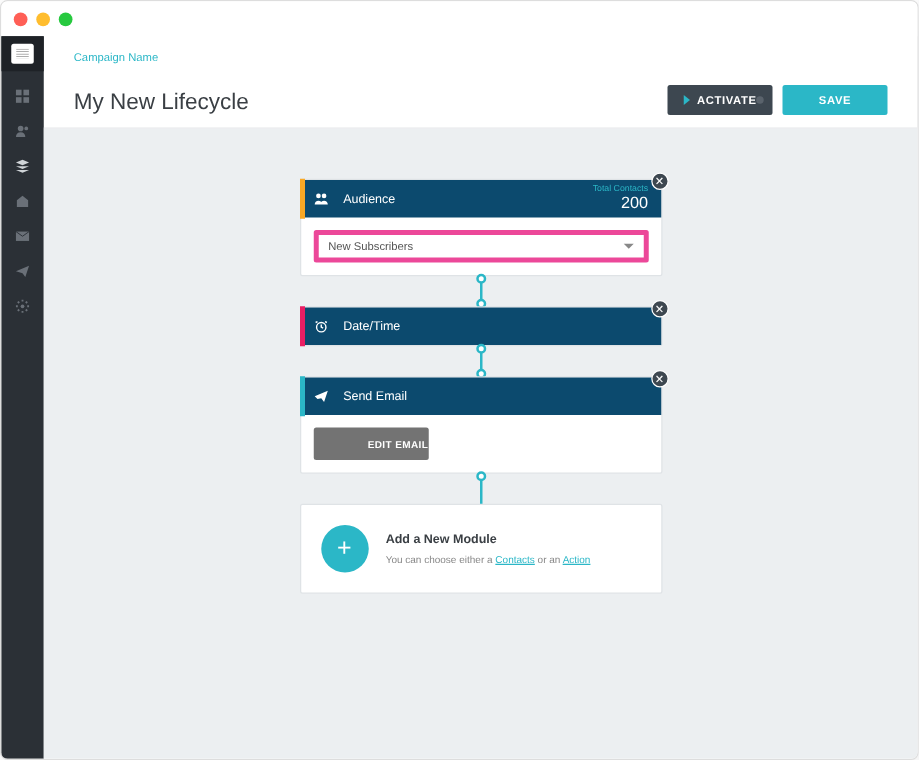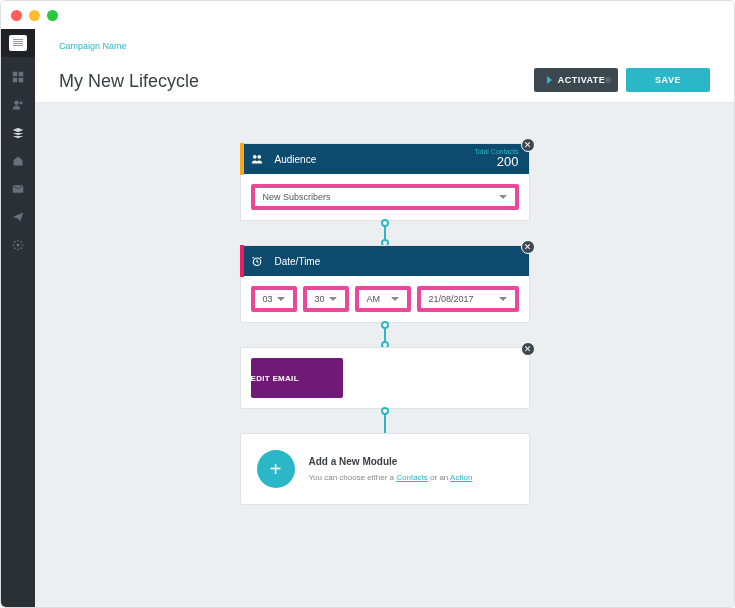--- a/index.html
+++ b/index.html
@@ -46,21 +46,21 @@
 .module-header .contacts-block { margin-left: auto; text-align: right; }
 .module-header .contacts-label { color: #2bb7c7; font-size: 7px; display: block; line-height: 1; }
 .module-header .contacts-val { font-size: 13px; font-weight: 300; line-height: 1.1; }
 .module-close { position: absolute; right: -6px; top: -6px; width: 14px; height: 14px; background: #3d4750; border-radius: 50%; display: flex; align-items: center; justify-content: center; color: #fff; font-size: 9px; cursor: pointer; border: 1px solid #fff; }
 .module-body { padding: 10px; display: flex; gap: 6px; }
 .select { flex: 1; height: 26px; border: 4px solid #ec4899; border-radius: 2px; font-size: 9px; color: #555; padding: 0 8px; display: flex; align-items: center; justify-content: space-between; cursor: pointer; background: #fff; }
 .select .caret { width: 0; height: 0; border-left: 4px solid transparent; border-right: 4px solid transparent; border-top: 4px solid #888; }
 .select.small { flex: 0 0 46px; }
 .select.med { flex: 0 0 56px; }
 .select.date { flex: 1; }
-.btn-edit-email { flex: 0 0 92px; height: 40px; background: #701a75; color: #fff; font-size: 8px; font-weight: 600; letter-spacing: 0.3px; display: flex; align-items: center; justify-content: flex-start; border-radius: 2px; cursor: pointer; }
+.btn-edit-email { flex: 0 0 92px; height: 26px; background: #737373; color: #fff; font-size: 8px; font-weight: 600; letter-spacing: 0.3px; display: flex; align-items: center; justify-content: flex-end; border-radius: 2px; cursor: pointer; }
 
 .connector { width: 2px; height: 24px; background: #2bb7c7; position: relative; }
 .connector .knob { width: 8px; height: 8px; border: 2px solid #2bb7c7; background: #fff; border-radius: 50%; position: absolute; left: 50%; transform: translateX(-50%); }
 .connector .knob.top { top: -2px; }
 .connector .knob.bottom { bottom: -2px; }
 
 .add-module { width: 290px; background: #fff; border: 1px solid #dfe3e6; border-radius: 2px; padding: 16px; display: flex; align-items: center; gap: 14px; margin-top: 0; }
 .add-circle { width: 38px; height: 38px; border-radius: 50%; background: #2bb7c7; color: #fff; display: flex; align-items: center; justify-content: center; font-size: 20px; font-weight: 300; cursor: pointer; }
 .add-text { font-size: 10px; color: #555; }
 .add-text .add-title { font-weight: 600; color: #3a3f44; margin-bottom: 6px; font-size: 10px; }
@@ -181,46 +181,35 @@
           <div class="module-header">
             <div class="module-accent accent-pink"></div>
             <svg viewBox="0 0 16 16" fill="currentColor">
                 <circle cx="8" cy="9" r="5" fill="none" stroke="currentColor" stroke-width="1.5"></circle>
                 <path d="M8 6v3l2 1" stroke="currentColor" stroke-width="1.5" fill="none"></path>
                 <path d="M4 3L2 4M12 3l2 1" stroke="currentColor" stroke-width="1.5"></path>
               </svg>
             <span class="header-title">Date/Time</span>
           </div>
           <div class="module-close">✕</div>
-          <div class="module-body">
-            <div class="select small">
-              <span>03</span>
-              <span class="caret"></span>
-            </div>
-            <div class="select small">
-              <span>30</span>
-              <span class="caret"></span>
-            </div>
-            <div class="select med">
-              <span>AM</span>
-              <span class="caret"></span>
-            </div>
-            <div class="select date">
-              <span>21/08/2017</span>
-              <span class="caret"></span>
-            </div>
-          </div>
         </div>
 
         <div class="connector">
           <div class="knob top"></div>
           <div class="knob bottom"></div>
         </div>
 
         <div class="module">
+          <div class="module-header">
+            <div class="module-accent accent-teal"></div>
+            <svg viewBox="0 0 16 16" fill="currentColor">
+                <path d="M1 8l14-6-4 12-3-4-4 1z"></path>
+              </svg>
+            <span class="header-title">Send Email</span>
+          </div>
           <div class="module-close">✕</div>
           <div class="module-body">
             <div class="btn-edit-email">
               <span>EDIT EMAIL</span>
             </div>
           </div>
         </div>
 
         <div class="connector">
           <div class="knob top"></div>

